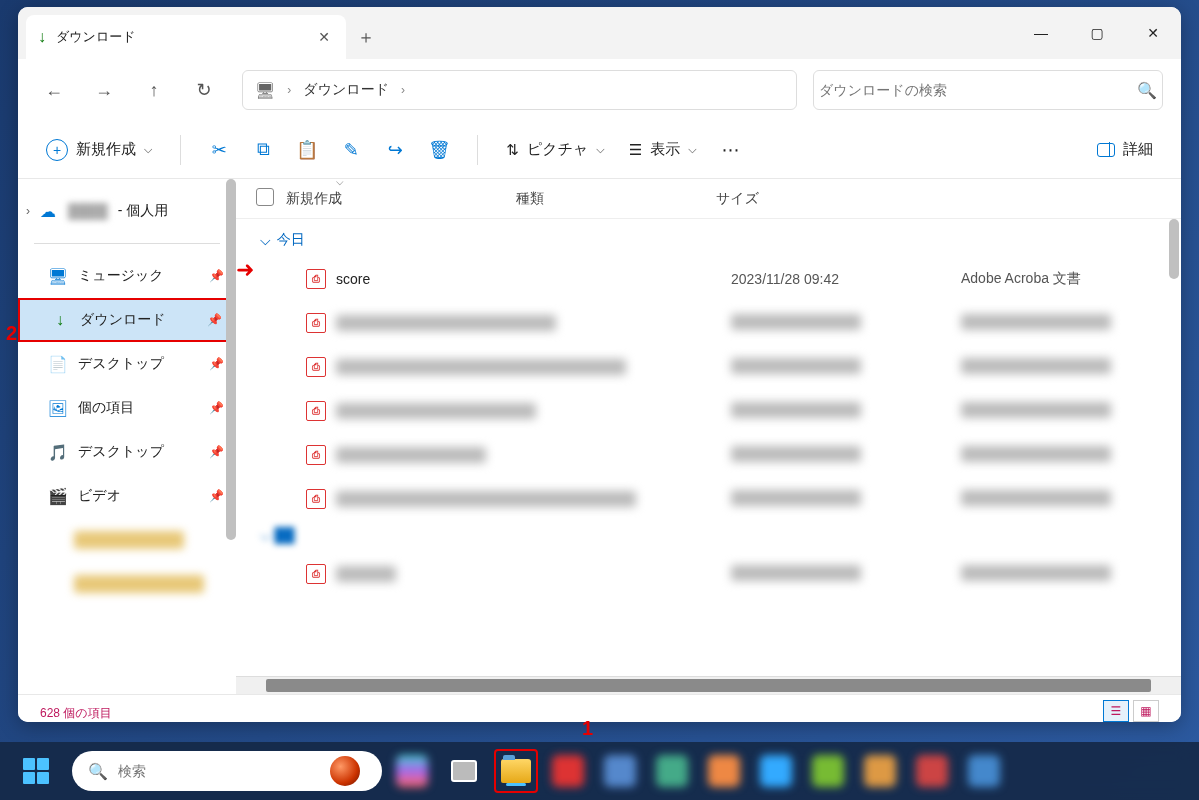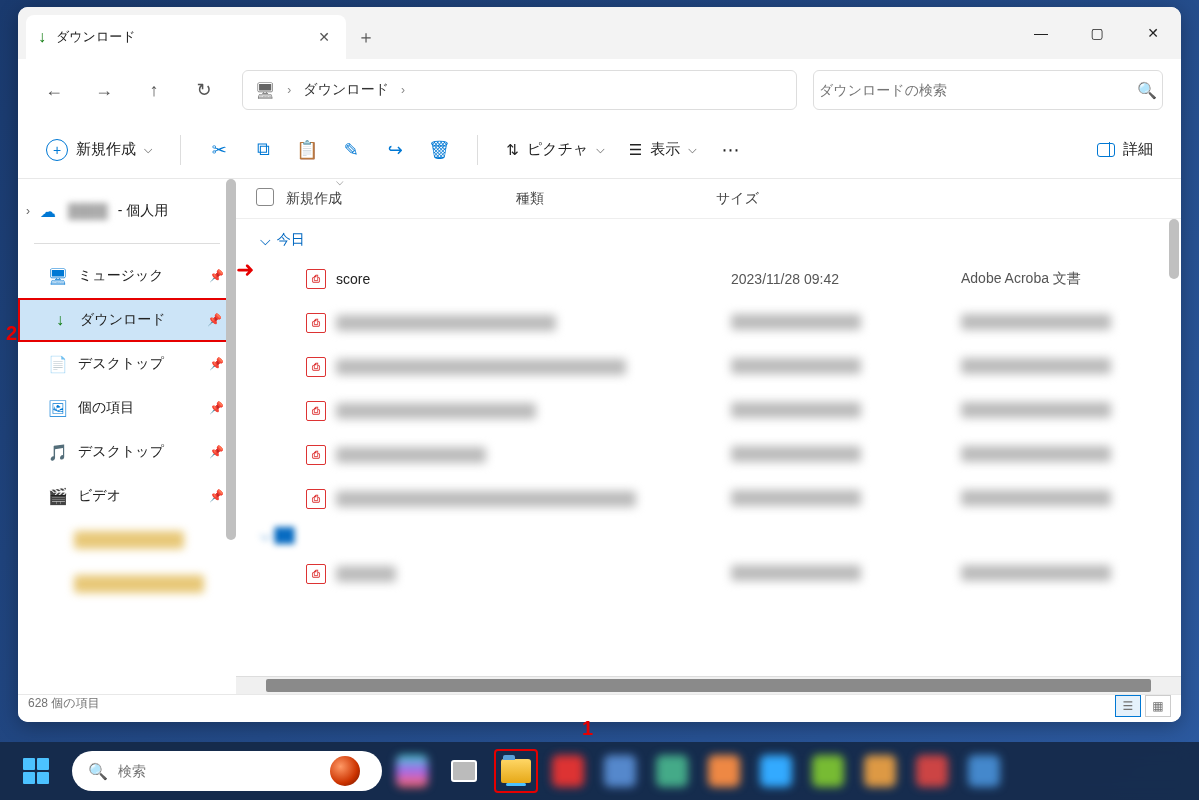--- a/index.html
+++ b/index.html
@@ -67,21 +67,21 @@
 .fr-name { flex: 1; display: flex; align-items: center; gap: 10px; }
 .fr-date { width: 230px; color: #555; }
 .fr-type { width: 200px; color: #555; }
 .pdf-ic { width: 20px; height: 20px; background: #fff; border: 1px solid #d33; border-radius: 2px; display: flex; align-items: center; justify-content: center; color: #d33; font-size: 10px; font-weight: bold; }
 .blur-sm { filter: blur(5px); color: #999; background: linear-gradient(#bbb,#bbb); border-radius: 3px; height: 16px; }
 
 .hscroll { height: 18px; background: #f0f0f0; border-top: 1px solid #ddd; position: relative; }
 .hscroll-thumb { position: absolute; left: 30px; right: 30px; top: 2px; bottom: 2px; background: #8a8a8a; border-radius: 2px; }
 .vscroll { position: absolute; right: 2px; top: 0; width: 10px; height: 60px; background: #c0c0c0; border-radius: 5px; }
 
-.statusbar { height: 28px; background: #fff; border-top: 1px solid #e8e8e8; display: flex; align-items: flex-start; padding: 0 10px; font-size: 12px; color: #737373; }
+.statusbar { height: 28px; background: #fff; border-top: 1px solid #e8e8e8; display: flex; align-items: flex-end; padding: 0 22px; font-size: 12px; color: #be185d; }
 .status-right { margin-left: auto; display: flex; gap: 4px; }
 .view-toggle { width: 26px; height: 22px; border: 1px solid #ccc; display: flex; align-items: center; justify-content: center; font-size: 12px; }
 .view-toggle.active { background: #e5f1fb; border-color: #0078d4; }
 
 .taskbar { position: absolute; bottom: 0; left: 0; right: 0; height: 58px; background: rgba(20,40,70,0.9); backdrop-filter: blur(10px); display: flex; align-items: center; padding: 0 14px; gap: 8px; }
 .start-btn { width: 44px; height: 44px; display: flex; align-items: center; justify-content: center; cursor: pointer; }
 .win-logo { width: 26px; height: 26px; display: grid; grid-template-columns: 1fr 1fr; grid-template-rows: 1fr 1fr; gap: 2px; }
 .win-logo span { background: #4cc2ff; border-radius: 1px; }
 .tb-search { width: 310px; height: 40px; background: #fff; border-radius: 20px; display: flex; align-items: center; padding: 0 16px; gap: 10px; margin-left: 6px; }
 .tb-search input { border: none; outline: none; flex: 1; font-size: 14px; }

